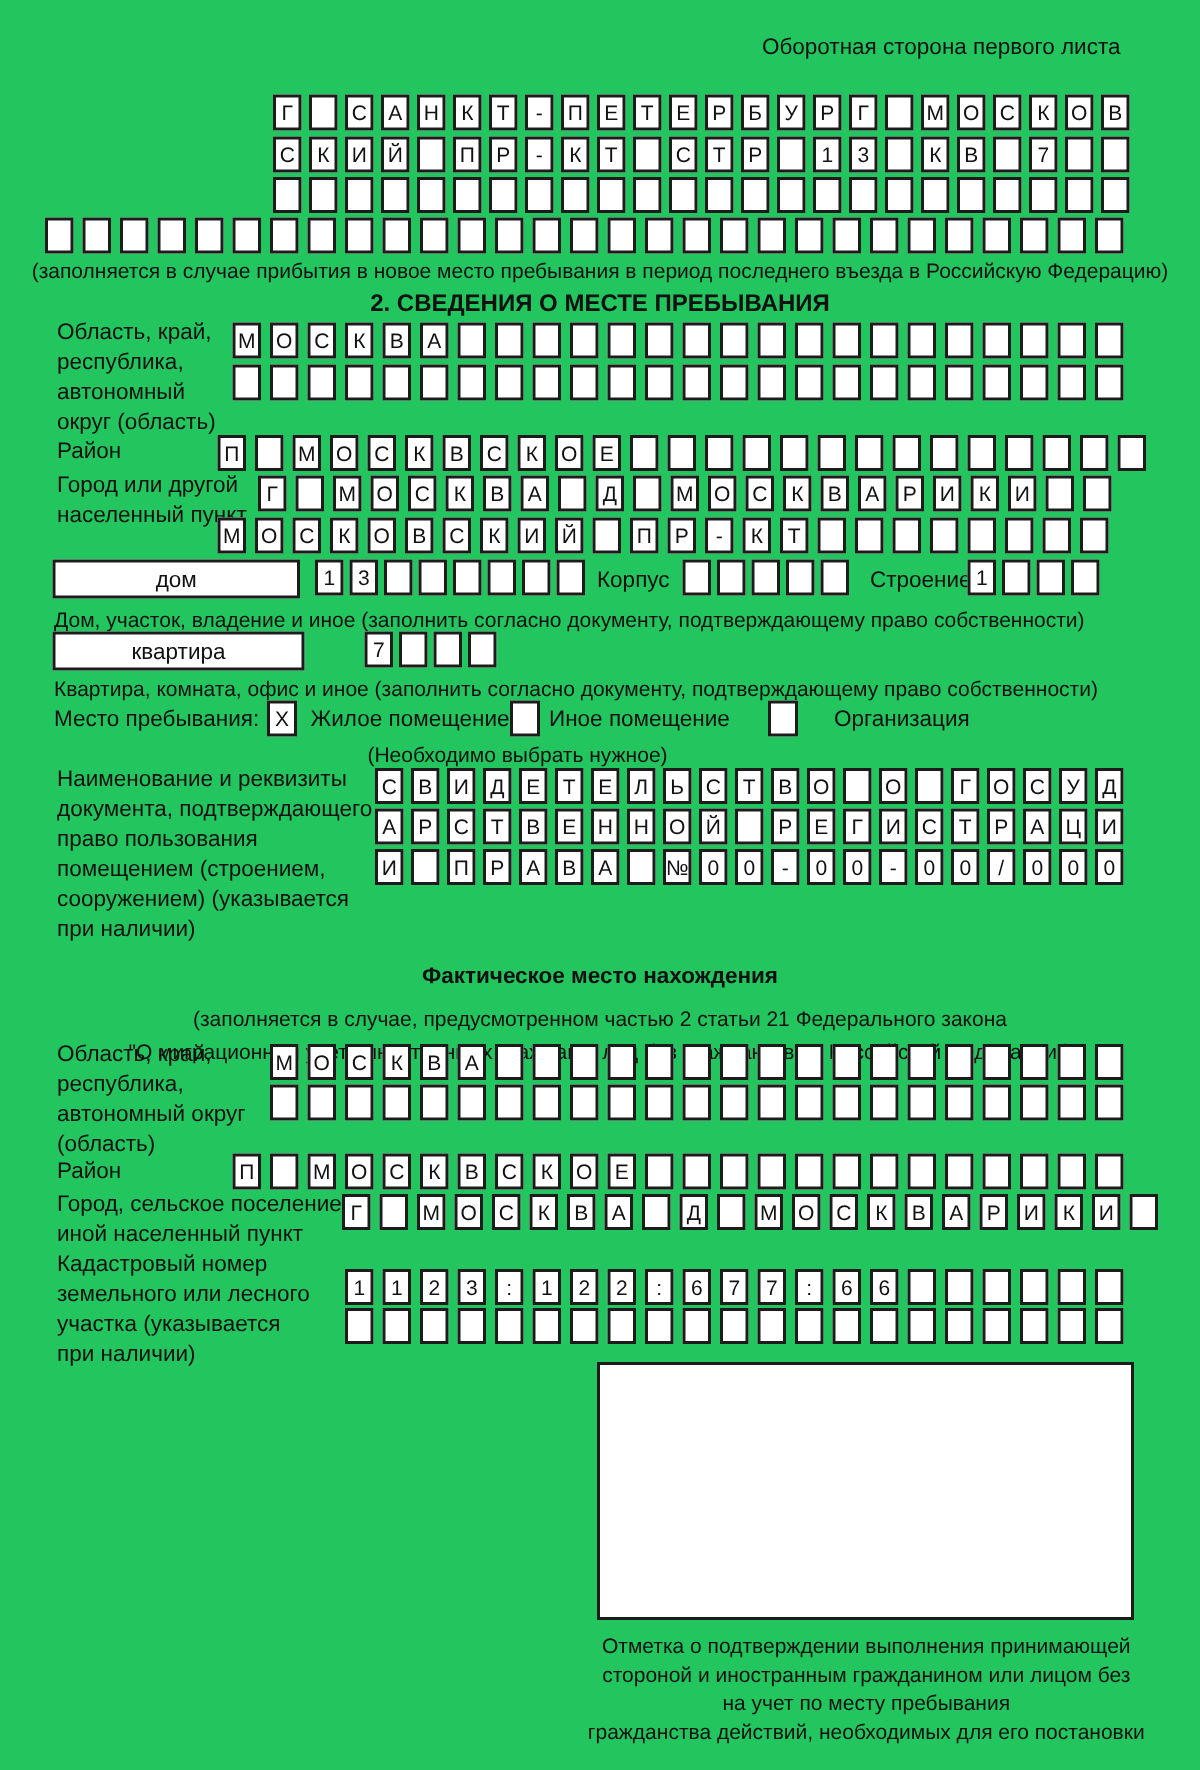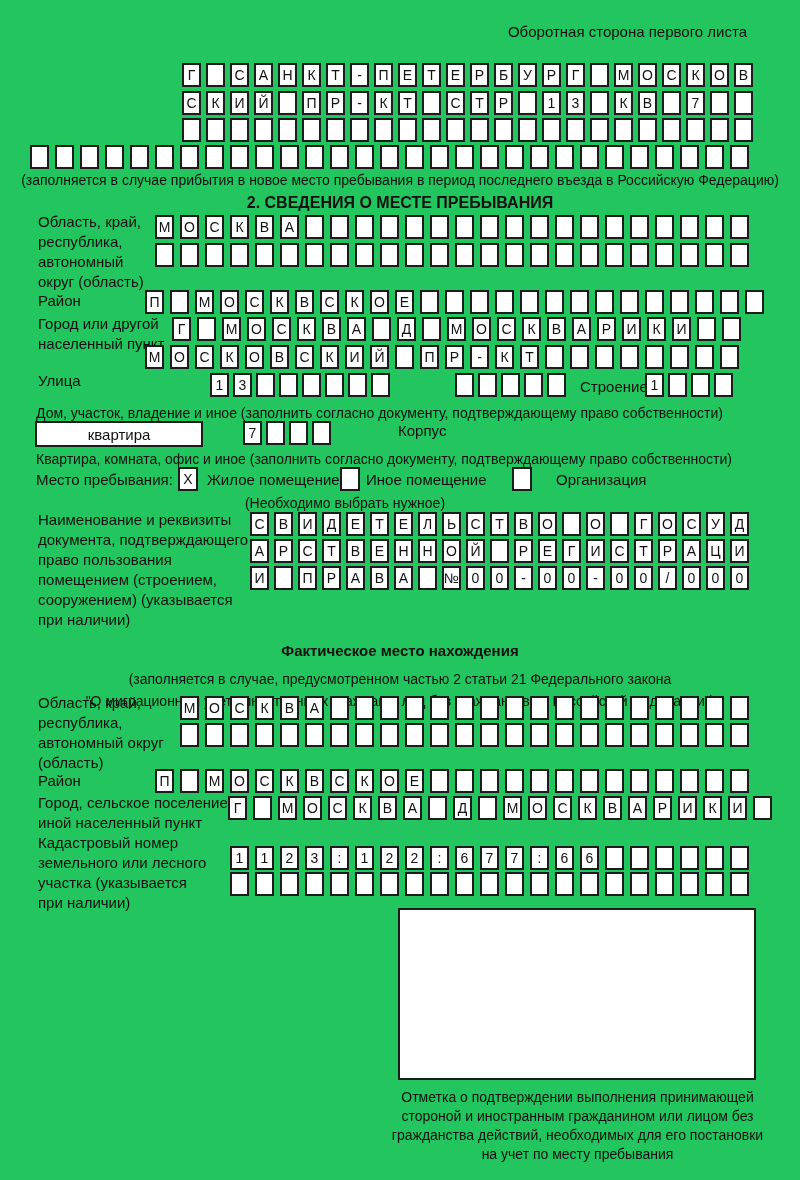--- a/index.html
+++ b/index.html
@@ -291,31 +291,32 @@
       <span class="cell"></span>
       <span class="cell"></span>
       <span class="cell"></span>
       <span class="cell"></span>
       <span class="cell"></span>
       <span class="cell"></span>
       <span class="cell"></span>
       <span class="cell"></span>
     </div>
 
+  <div class="abs labelbox" style="left:35px;top:373px;width:165px;">дом</div>
   <div class="abs cellrow g23" style="left:210px;top:373px;">
       <span class="cell">1</span>
       <span class="cell">3</span>
       <span class="cell"></span>
       <span class="cell"></span>
       <span class="cell"></span>
       <span class="cell"></span>
       <span class="cell"></span>
       <span class="cell"></span>
     </div>
-  <div class="abs lbl" style="left:398px;top:377px;margin-top:44px;">Корпус</div>
+  <div class="abs lbl" style="left:398px;top:377px;">Корпус</div>
   <div class="abs cellrow g23" style="left:455px;top:373px;">
       <span class="cell"></span>
       <span class="cell"></span>
       <span class="cell"></span>
       <span class="cell"></span>
       <span class="cell"></span>
     </div>
   <div class="abs lbl" style="left:580px;top:377px;">Строение</div>
   <div class="abs cellrow g23" style="left:645px;top:373px;">
       <span class="cell">1</span>
@@ -591,17 +592,17 @@
       <span class="cell"></span>
       <span class="cell"></span>
       <span class="cell"></span>
       <span class="cell"></span>
     </div>
 
   <div class="abs stampbox" style="left:398px;top:908px;width:358px;height:172px;"></div>
   <div class="abs note" style="left:390px;top:1088px;width:375px;text-align:center;line-height:19px;">
       <div>Отметка о подтверждении выполнения принимающей</div>
       <div>стороной и иностранным гражданином или лицом без</div>
+      <div>на учет по месту пребывания</div>
       <div>гражданства действий, необходимых для его постановки</div>
-      <div>на учет по месту пребывания</div>
     </div>
 
 </div>
 
 </body></html>

